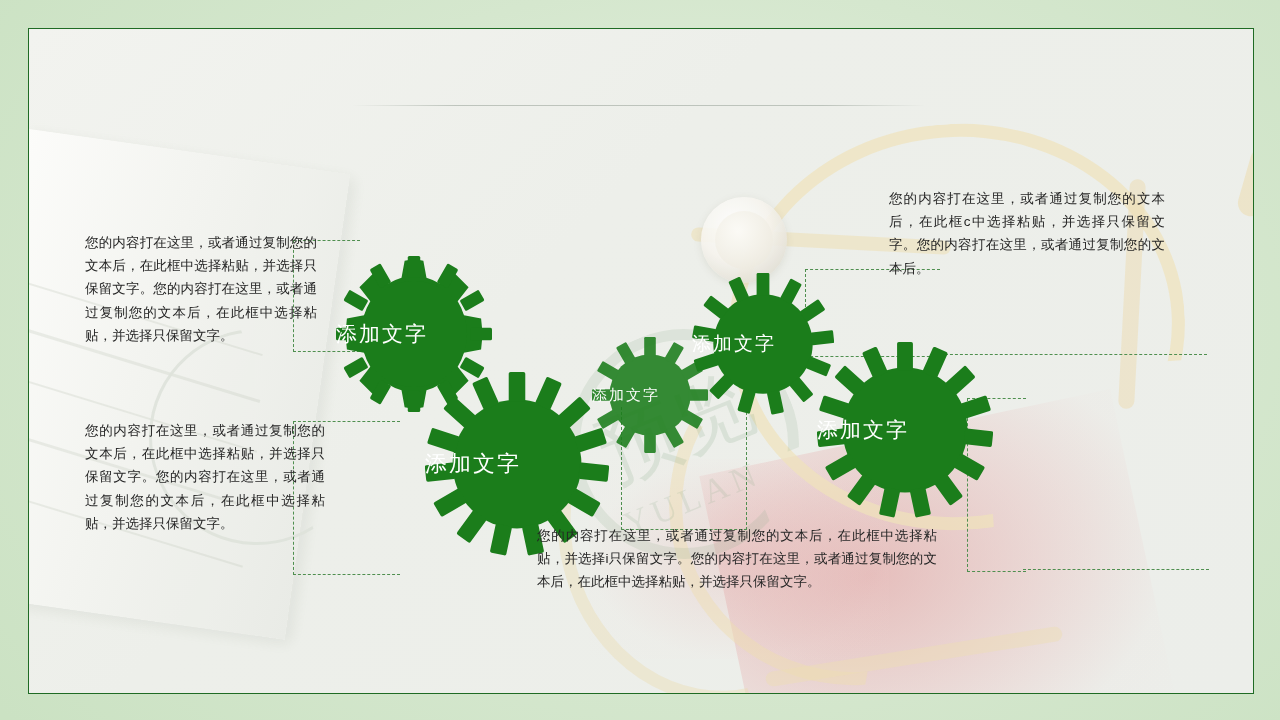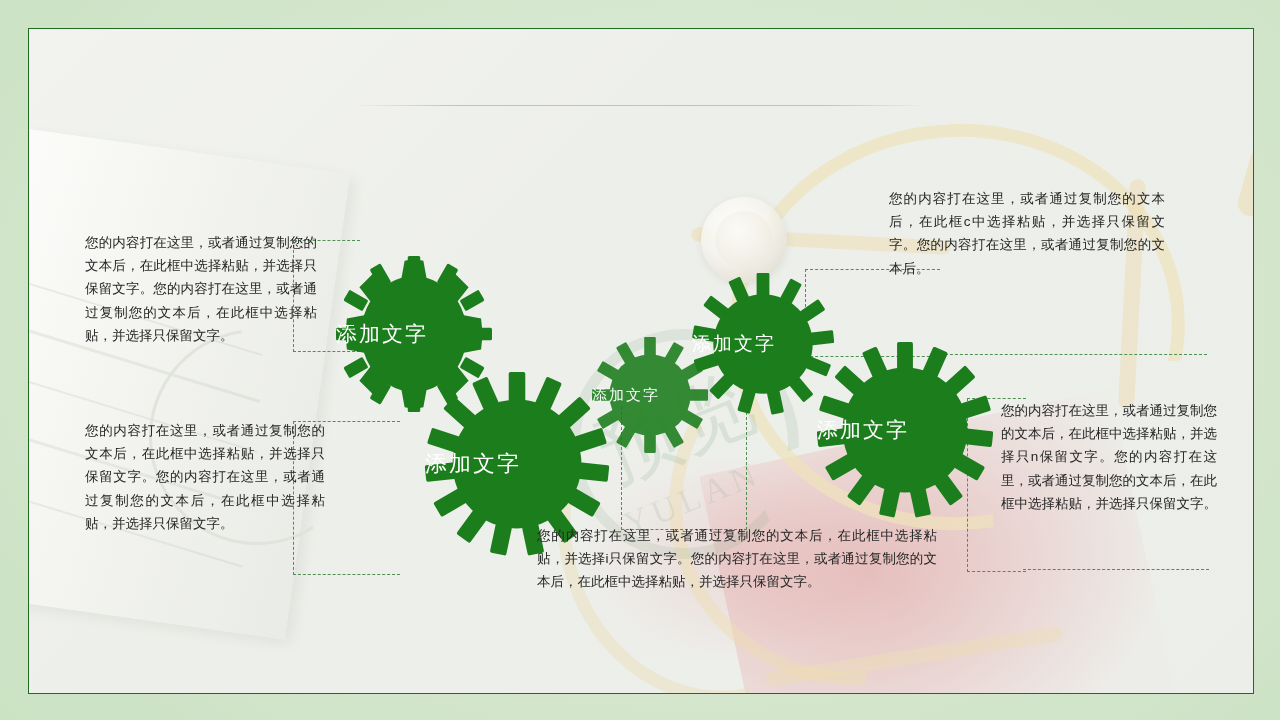--- a/index.html
+++ b/index.html
@@ -463,16 +463,15 @@
     </div>
 
     <div class="txt" style="left:56px; top:202px; width:232px;">您的内容打在这里，或者通过复制您的文本后，在此框中选择粘贴，并选择只保留文字。您的内容打在这里，或者通过复制您的文本后，在此框中选择粘贴，并选择只保留文字。</div>
 
     <div class="txt" style="left:56px; top:390px; width:240px;">您的内容打在这里，或者通过复制您的文本后，在此框中选择粘贴，并选择只保留文字。您的内容打在这里，或者通过复制您的文本后，在此框中选择粘贴，并选择只保留文字。</div>
 
     <div class="txt" style="left:508px; top:495px; width:400px;">您的内容打在这里，或者通过复制您的文本后，在此框中选择粘贴，并选择i只保留文字。您的内容打在这里，或者通过复制您的文本后，在此框中选择粘贴，并选择只保留文字。</div>
 
     <div class="txt" style="left:860px; top:158px; width:276px;">您的内容打在这里，或者通过复制您的文本后，在此框c中选择粘贴，并选择只保留文字。您的内容打在这里，或者通过复制您的文本后。</div>
 
-    <div class="txt" style="left:972px; top:370px; width:216px;">您的内容打在这里，或者通过复制您的文本后，在此框中选择粘贴，并选择只n保留文字。您的内容打在这里，或者通过复制您的文本后，在此框中选择粘贴，并选择只保留文字。</div>
 
   </div>
 </div>
 
 </body></html>

